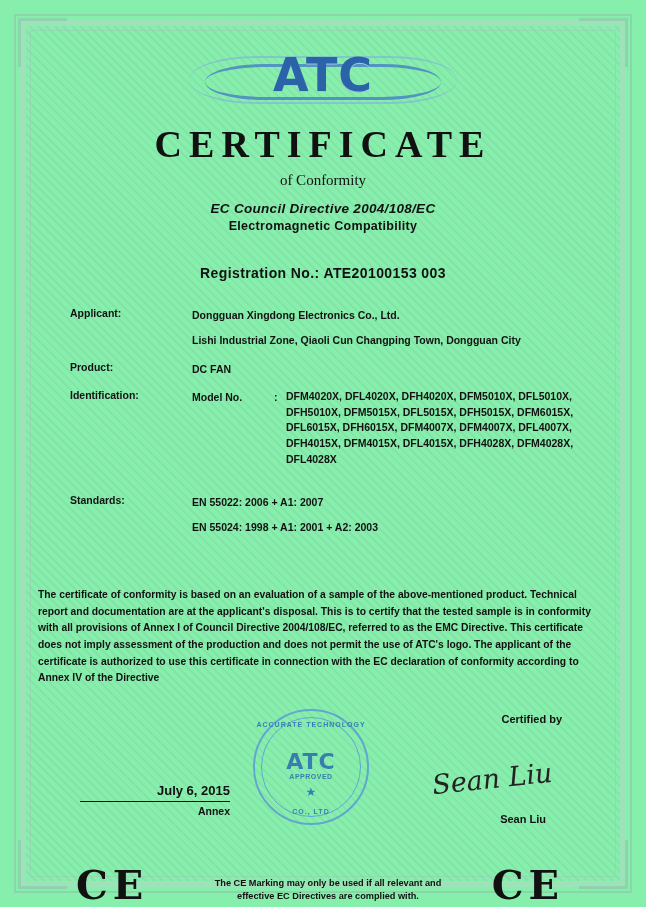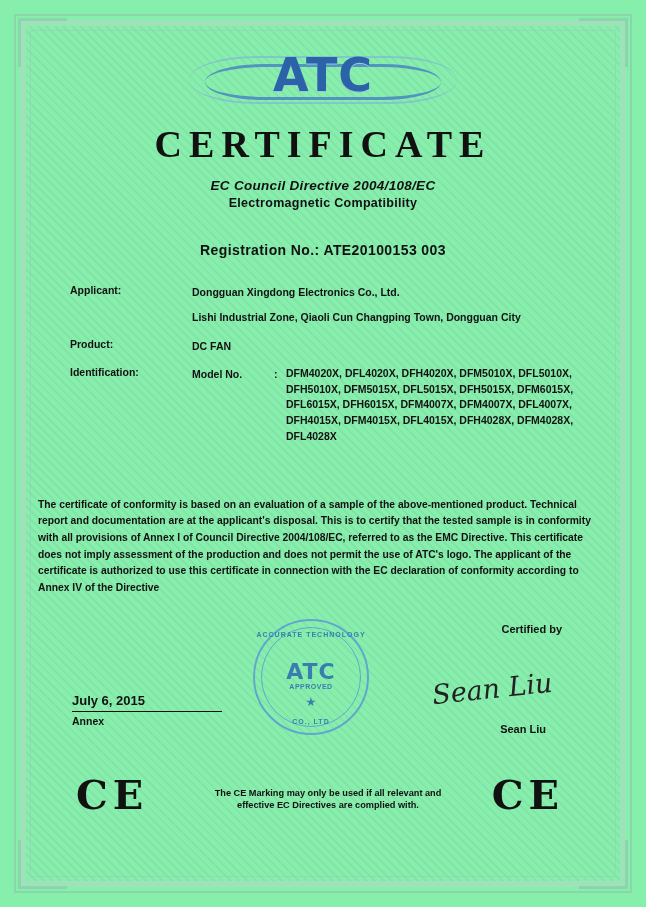--- a/index.html
+++ b/index.html
@@ -280,24 +280,24 @@
   .sig-name {
     position: absolute;
     right: 62px;
     top: 104px;
     font-size: 11px;
     font-weight: bold;
     color: #111;
   }
   .date-block {
     position: absolute;
-    left: 34px;
+    left: 42px;
     top: 74px;
     width: 150px;
-    text-align: left;
+    text-align: right;
   }
   .date-val {
     font-size: 13px;
     font-weight: bold;
     color: #111;
     padding-bottom: 3px;
     border-bottom: 1.5px solid #111;
   }
   .date-lbl {
     font-size: 10.5px;
@@ -351,20 +351,21 @@
 
     <div class="logo-wrap">
       <div class="logo-band">
         <div class="logo-swoosh s2"></div>
         <div class="logo-swoosh"></div>
         <div class="logo-text">ATC</div>
       </div>
     </div>
 
     <div class="cert-title">CERTIFICATE</div>
+    <div class="cert-sub">of Conformity</div>
     <div class="cert-directive">EC Council Directive 2004/108/EC</div>
     <div class="cert-directive2">Electromagnetic Compatibility</div>
     <div class="reg-no">Registration No.: ATE20100153 003</div>
 
     <div class="fields">
 
       <div class="row">
         <div class="lbl">Applicant:</div>
         <div class="val">
           <div>Dongguan Xingdong Electronics Co., Ltd.</div>
@@ -381,20 +382,27 @@
         <div class="lbl">Identification:</div>
         <div class="val">
           <div class="sub">
             <div class="k">Model No.</div>
             <div class="colon">:</div>
             <div class="models">DFM4020X, DFL4020X, DFH4020X, DFM5010X, DFL5010X, DFH5010X, DFM5015X, DFL5015X, DFH5015X, DFM6015X, DFL6015X, DFH6015X, DFM4007X, DFM4007X, DFL4007X, DFH4015X, DFM4015X, DFL4015X, DFH4028X, DFM4028X, DFL4028X</div>
           </div>
         </div>
       </div>
 
+      <div class="row" style="margin-top:26px;">
+        <div class="lbl">Standards:</div>
+        <div class="val">
+          <div>EN 55022: 2006 + A1: 2007</div>
+          <div class="std-line2">EN 55024: 1998 + A1: 2001 + A2: 2003</div>
+        </div>
+      </div>
 
     </div>
 
     <div class="body-text">The certificate of conformity is based on an evaluation of a sample of the above-mentioned product. Technical report and documentation are at the applicant's disposal. This is to certify that the tested sample is in conformity with all provisions of Annex I of Council Directive 2004/108/EC, referred to as the EMC Directive. This certificate does not imply assessment of the production and does not permit the use of ATC's logo. The applicant of the certificate is authorized to use this certificate in connection with the EC declaration of conformity according to Annex IV of the Directive</div>
 
     <div class="sig-area">
       <div class="certified-by">Certified by</div>
 
       <div class="seal">
         <div class="ring2"></div>

